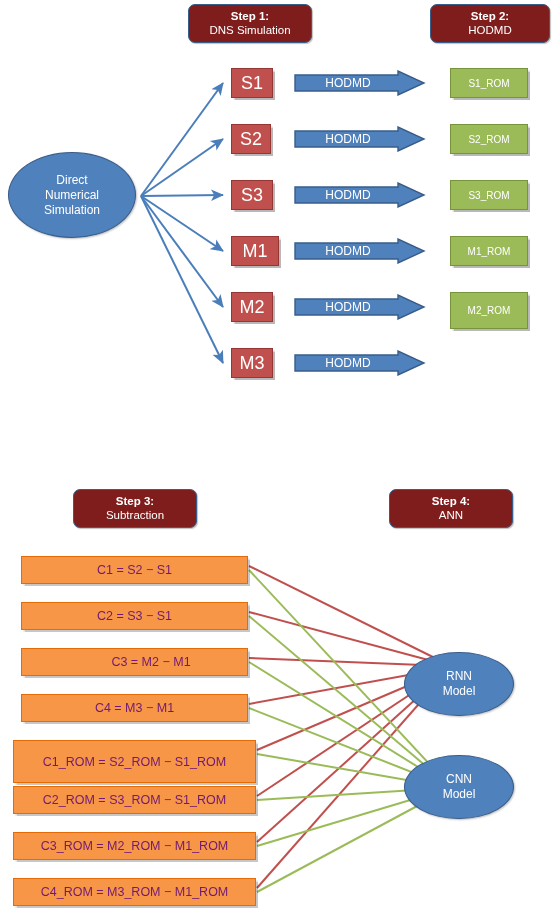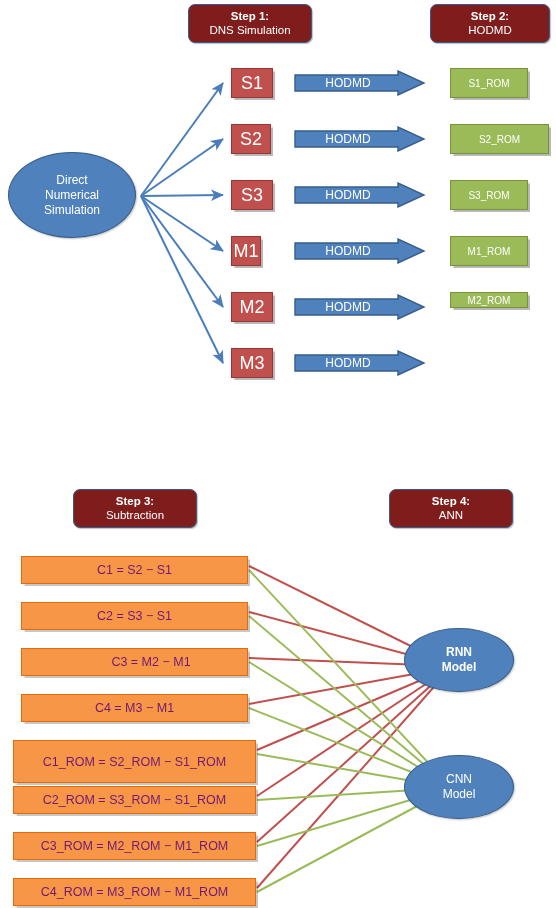--- a/index.html
+++ b/index.html
@@ -179,38 +179,38 @@
 
   <div class="red-box" style="left:231px; top:124px; width:40px; height:30px;">
     <span>S2</span>
   </div>
   <div class="hodmd-arrow" style="left:294px; top:126px;">
     <svg width="132" height="26" viewBox="0 0 132 26">
       <path d="M1,5 L104,5 L104,1 L130,13 L104,25 L104,21 L1,21 Z" fill="#4F81BD" stroke="#385D8A" stroke-width="1.4"></path>
     </svg>
     <span class="label">HODMD</span>
   </div>
-  <div class="green-box" style="left:450px; top:124px; width:99px; height:30px;">
+  <div class="green-box" style="left:450px; top:124px; width:78px; height:30px;">
     <span>S2_ROM</span>
   </div>
 
   <div class="red-box" style="left:231px; top:180px; width:42px; height:30px;">
     <span>S3</span>
   </div>
   <div class="hodmd-arrow" style="left:294px; top:182px;">
     <svg width="132" height="26" viewBox="0 0 132 26">
       <path d="M1,5 L104,5 L104,1 L130,13 L104,25 L104,21 L1,21 Z" fill="#4F81BD" stroke="#385D8A" stroke-width="1.4"></path>
     </svg>
     <span class="label">HODMD</span>
   </div>
   <div class="green-box" style="left:450px; top:180px; width:78px; height:30px;">
     <span>S3_ROM</span>
   </div>
 
-  <div class="red-box" style="left:231px; top:236px; width:30px; height:30px;text-align:right;">
+  <div class="red-box" style="left:231px; top:236px; width:48px; height:30px;text-align:right;">
     <span>M1</span>
   </div>
   <div class="hodmd-arrow" style="left:294px; top:238px;">
     <svg width="132" height="26" viewBox="0 0 132 26">
       <path d="M1,5 L104,5 L104,1 L130,13 L104,25 L104,21 L1,21 Z" fill="#4F81BD" stroke="#385D8A" stroke-width="1.4"></path>
     </svg>
     <span class="label">HODMD</span>
   </div>
   <div class="green-box" style="left:450px; top:236px; width:78px; height:30px;">
     <span>M1_ROM</span>
@@ -218,21 +218,21 @@
 
   <div class="red-box" style="left:231px; top:292px; width:42px; height:30px;">
     <span>M2</span>
   </div>
   <div class="hodmd-arrow" style="left:294px; top:294px;">
     <svg width="132" height="26" viewBox="0 0 132 26">
       <path d="M1,5 L104,5 L104,1 L130,13 L104,25 L104,21 L1,21 Z" fill="#4F81BD" stroke="#385D8A" stroke-width="1.4"></path>
     </svg>
     <span class="label">HODMD</span>
   </div>
-  <div class="green-box" style="left:450px; top:292px; width:78px; height:16px;">
+  <div class="green-box" style="left:450px; top:292px; width:78px; height:37px;">
     <span>M2_ROM</span>
   </div>
 
   <div class="red-box" style="left:231px; top:348px; width:42px; height:30px;">
     <span>M3</span>
   </div>
   <div class="hodmd-arrow" style="left:294px; top:350px;">
     <svg width="132" height="26" viewBox="0 0 132 26">
       <path d="M1,5 L104,5 L104,1 L130,13 L104,25 L104,21 L1,21 Z" fill="#4F81BD" stroke="#385D8A" stroke-width="1.4"></path>
     </svg>
@@ -293,21 +293,21 @@
   <div class="orange-box" style="left:13px; top:786px; width:243px; height:28px;">
     <span>C2_ROM = S3_ROM − S1_ROM</span>
   </div>
   <div class="orange-box" style="left:13px; top:832px; width:243px; height:28px;">
     <span>C3_ROM = M2_ROM − M1_ROM</span>
   </div>
   <div class="orange-box" style="left:13px; top:878px; width:243px; height:28px;">
     <span>C4_ROM = M3_ROM − M1_ROM</span>
   </div>
 
-  <div class="ellipse" style="left:404px; top:628px; width:110px; height:64px;font-weight:bold;">
+  <div class="ellipse" style="left:404px; top:652px; width:110px; height:64px;">
     <span>RNN</span>
     <span>Model</span>
   </div>
 
   <div class="ellipse" style="left:404px; top:755px; width:110px; height:64px;">
     <span>CNN</span>
     <span>Model</span>
   </div>
 
 </div>

